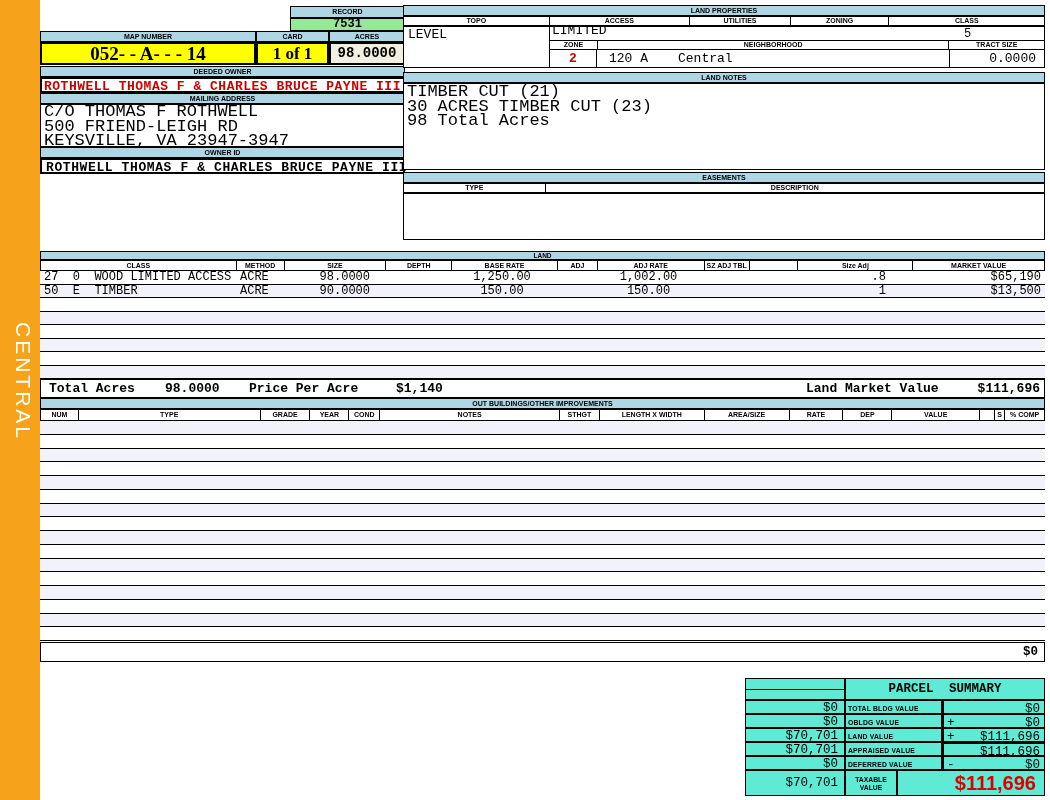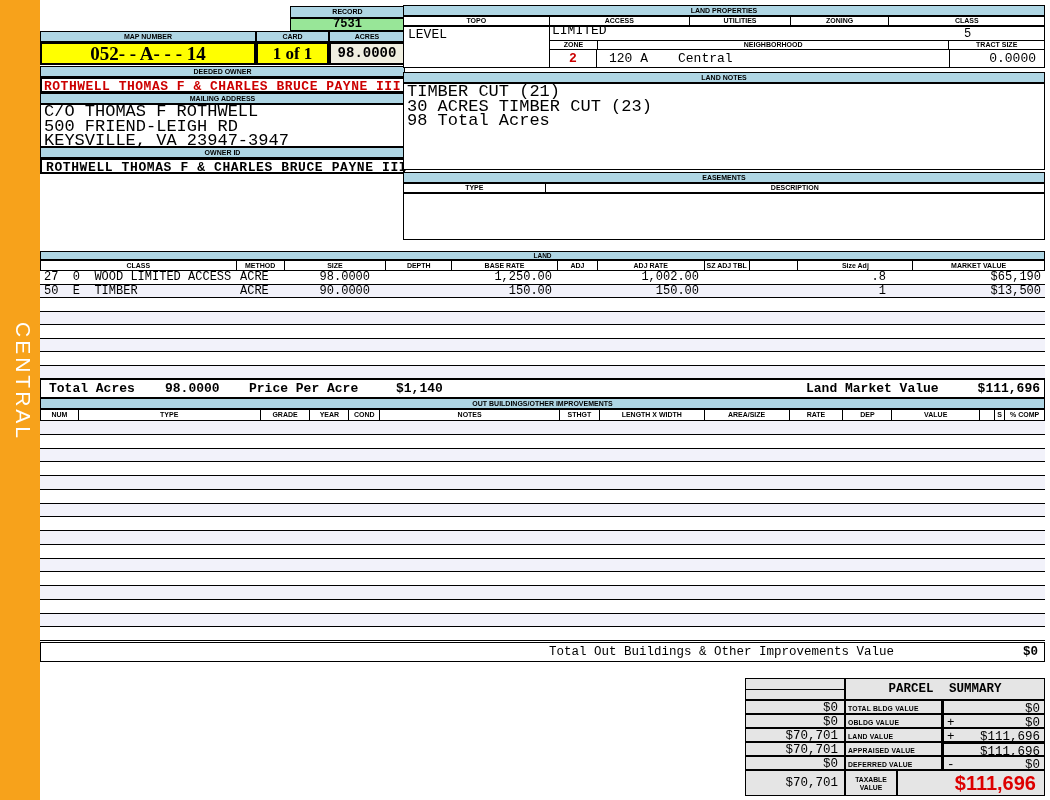--- a/index.html
+++ b/index.html
@@ -49,21 +49,21 @@
   .o10{width:49px}.o11{width:88px}.o12{width:15px}.o13{width:10px}.o14{width:39px}
   .rows { background: #fff; }
   .lrow { display: flex; height: 13.5px; border-bottom: 1px solid #000; background: #fff; }
   .lrow > div { font-family: "Liberation Mono", "DejaVu Sans Mono", monospace;
                 font-size: 12px; line-height: 12.5px; white-space: pre; overflow: hidden; }
   .erow { height: 13.5px; border-bottom: 1px solid #000; background: #fff; }
   .ob-rows .erow { height: 13.75px; }
   .stripe { background: #F2F2FA; }
   .t-left { text-align: left; padding-left: 4px; }
   .t-r4 { text-align: right; padding-right: 4px; }
-  .t-r6 { text-align: right; padding-right: 6px; }
+  .t-r6 { text-align: center; padding-right: 6px; }
   .t-r16 { text-align: right; padding-right: 16px; }
   .t-r28 { text-align: right; padding-right: 28px; }
 
   .totals-row { border: 1px solid #000; background: #fff; }
   .totals-row span { position: absolute; font-family: "Liberation Mono", "DejaVu Sans Mono", monospace;
                      font-weight: bold; font-size: 13px; line-height: 17px; white-space: nowrap; }
   .ob-total { border: 1px solid #000; background: #fff; }
   .ob-total span { position: absolute; font-family: "Liberation Mono", "DejaVu Sans Mono", monospace;
                    font-size: 12.5px; line-height: 18px; white-space: nowrap; }
 
@@ -71,21 +71,21 @@
   .lp-val { font-family: "Liberation Mono", "DejaVu Sans Mono", monospace; font-size: 13px;
             line-height: 13px; white-space: nowrap; }
   .zrow { display: flex; }
   .zrow > div { border-right: 1px solid #000; border-bottom: 1px solid #000;
                 font-family: "Liberation Mono", "DejaVu Sans Mono", monospace;
                 font-size: 13px; line-height: 17px; background: #fff; overflow: hidden; }
   .zrow > div:first-child { border-left: 1px solid #000; }
 
   
   .ps { width: 300px; height: 118px; }
-  .ps .cell { position: absolute; border: 1px solid #000; background: #e5e5e5; overflow: hidden; }
+  .ps .cell { position: absolute; border: 1px solid #000; background: #5eead4; overflow: hidden; }
   .ps .prior { font-family: "Liberation Mono", "DejaVu Sans Mono", monospace; font-size: 12.5px;
                line-height: 13px; text-align: right; padding-right: 6px; padding-top: 1px; }
   .ps .lbl { font-size: 6.8px; font-weight: bold; padding: 4px 0 0 2px; letter-spacing: 0.2px; }
   .ps .opval { border-left: 2px solid #000; }
   .ps .opval .op { position: absolute; left: 3px; top: 1px;
                    font-family: "Liberation Mono", "DejaVu Sans Mono", monospace; font-size: 12.5px; }
   .ps .opval .val { position: absolute; right: 4px; top: 1px;
                     font-family: "Liberation Mono", "DejaVu Sans Mono", monospace; font-size: 12.5px; }
   .ps-title { background: #FFFF00; font-family: "Liberation Mono", "DejaVu Sans Mono", monospace;
               font-weight: bold; font-size: 12.5px; line-height: 21px; text-align: center;
@@ -256,21 +256,20 @@
       <div class="erow stripe"></div>
       <div class="erow"></div>
       <div class="erow stripe"></div>
       <div class="erow"></div>
       <div class="erow stripe"></div>
       <div class="erow"></div>
       <div class="erow stripe"></div>
       <div class="erow"></div>
     </div>
   <div class="abs ob-total" style="left:40px;top:642px;width:1005px;height:20px;">
-    <span style="left:508px;">Total Out Buildings &amp; Other Improvements Value</span>
     <span style="right:6px;font-weight:bold;">$0</span>
   </div>
 
   <div class="abs ps" style="left:745px;top:678px;">
     <div class="cell" style="left:0;top:0;width:100px;height:12px;"></div>
     <div class="cell" style="left:0;top:11px;width:100px;height:11px;"></div>
     <div class="cell ps-title" style="left:100px;top:0;width:200px;height:22px;">PARCEL SUMMARY</div>
 
     <div class="cell prior" style="left:0;top:22px;width:100px;height:14px;">$0</div>
     <div class="cell lbl" style="left:100px;top:22px;width:97px;height:14px;">TOTAL BLDG VALUE</div>

